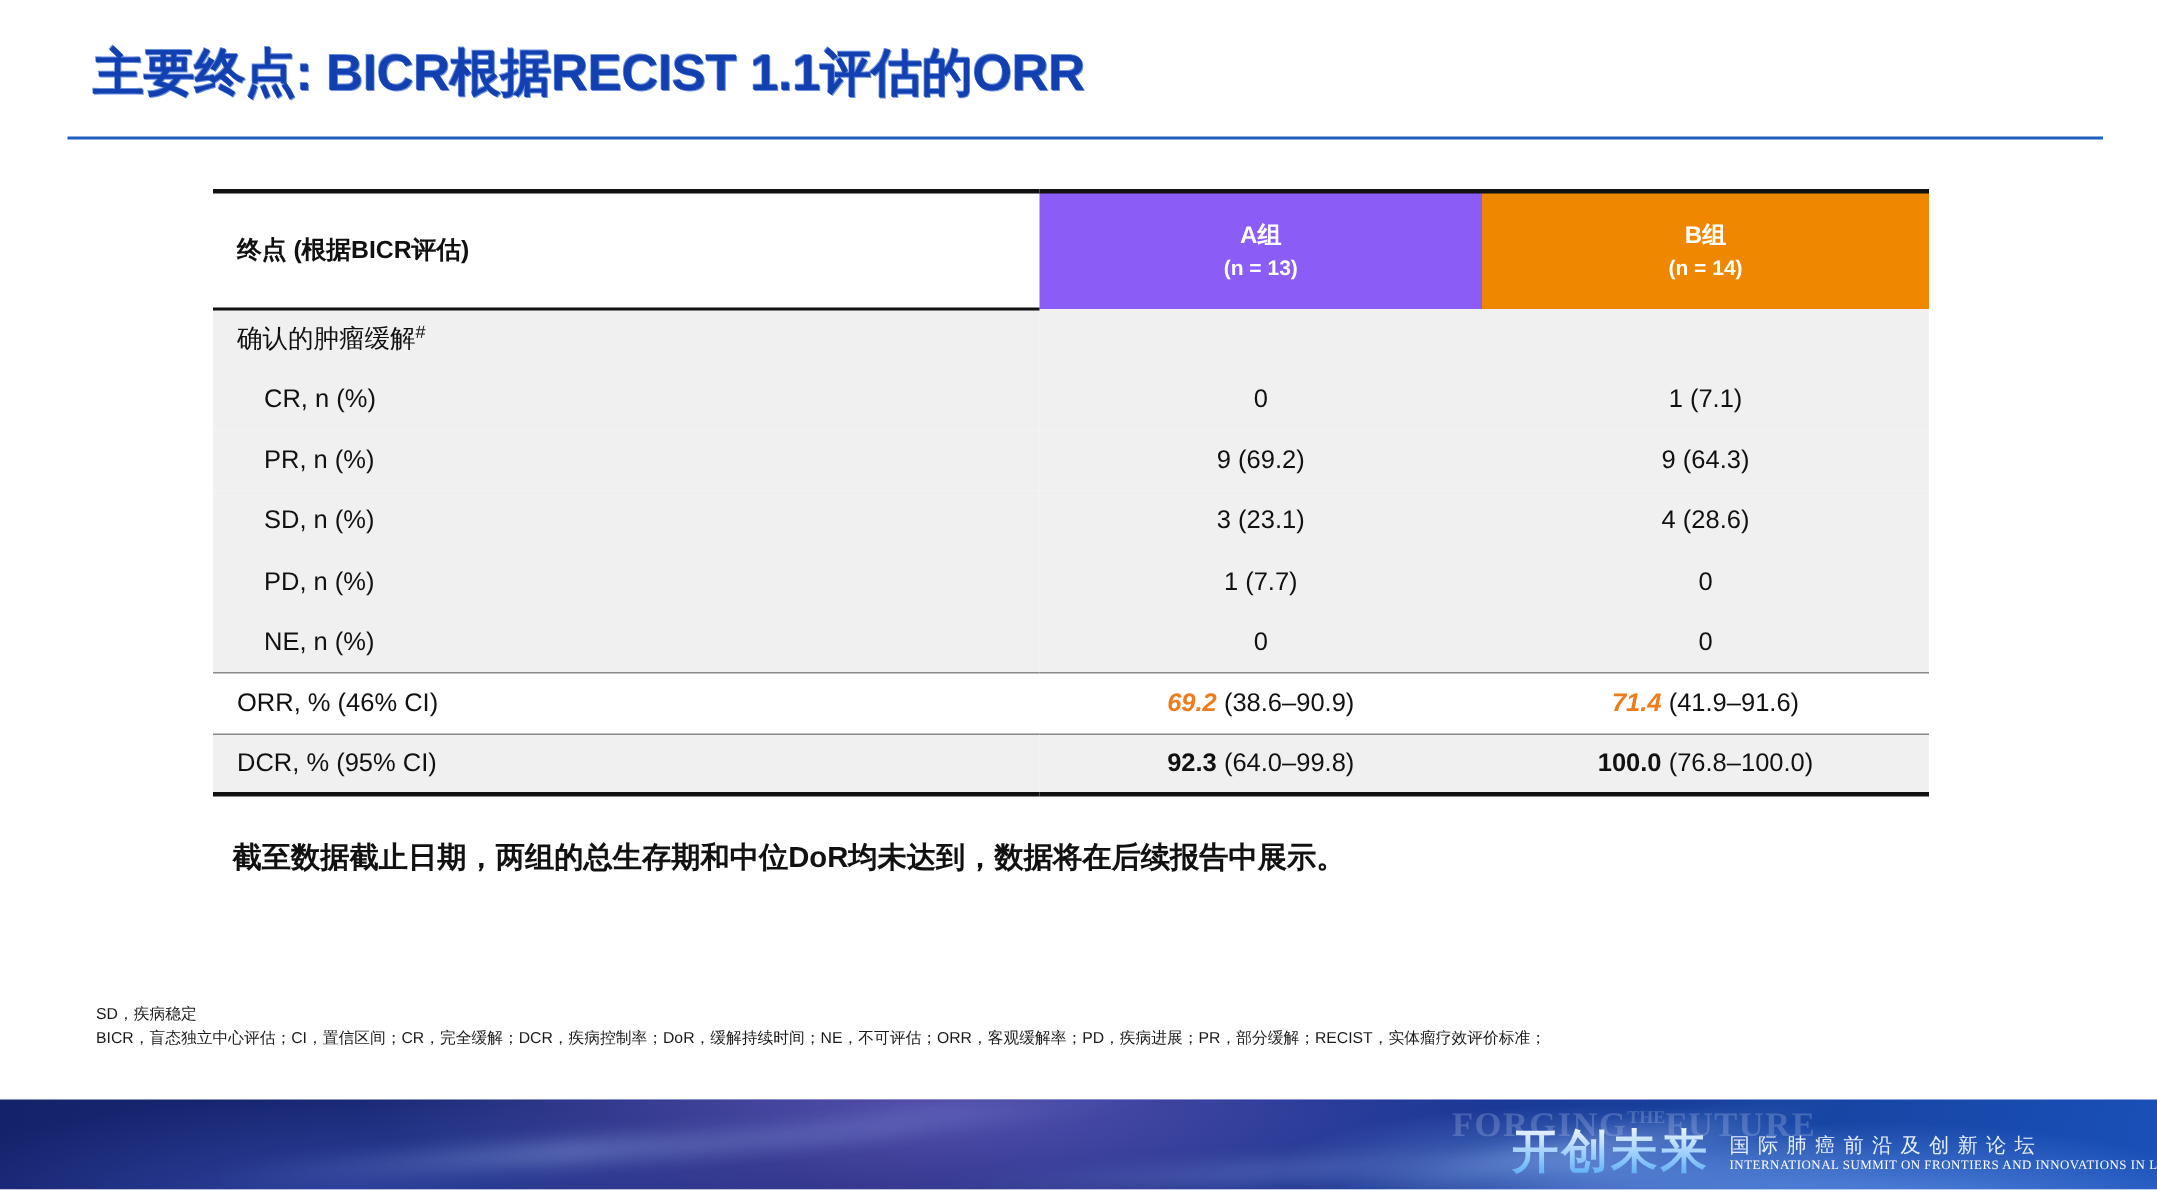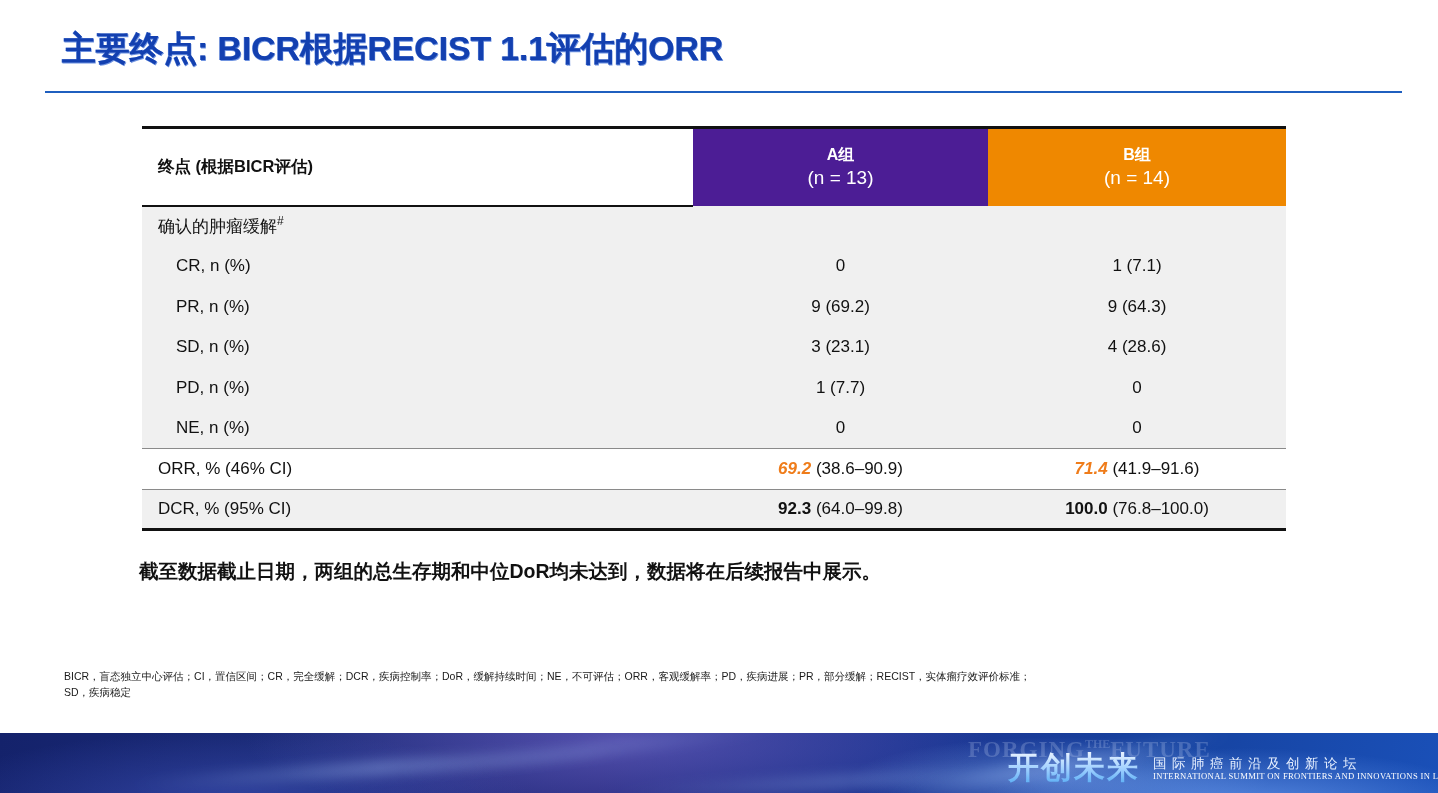--- a/index.html
+++ b/index.html
@@ -66,23 +66,23 @@
     height: 78px;
   }
   th.head-a, th.head-b {
     text-align: center;
     color: #ffffff;
     font-size: 16px;
     font-weight: bold;
     line-height: 1.35;
     height: 78px;
   }
-  th.head-a { background: #4c1d95; }
+  th.head-a { background: #8b5cf6; }
   th.head-b { background: #ef8800; }
-  th.head-a .sub, th.head-b .sub { font-weight: normal; font-size: 19px; }
+  th.head-a .sub, th.head-b .sub { font-weight: bold; font-size: 14px; }
 
   
   tbody td {
     font-size: 17px;
     color: #111;
     padding: 0;
     height: 40.5px;
     vertical-align: middle;
   }
   tbody tr.shade td { background: #f0f0f0; }
@@ -95,21 +95,21 @@
   tbody tr.orr td { border-top: 1px solid #8a8a8a; border-bottom: 1px solid #8a8a8a; }
   tbody tr.dcr td { border-bottom: 3px solid #111; }
 
   .b   { font-weight: bold; }
   .orr-num { font-weight: bold; color: #ef7c1a; font-style: italic; }
   .sup { font-size: 12px; vertical-align: super; }
 
   
   #note {
     position: absolute;
-    left: 139px; top: 558px;
+    left: 155px; top: 558px;
     font-size: 19.5px;
     font-weight: bold;
     color: #111;
     white-space: nowrap;
   }
 
   
   #footnote {
     position: absolute;
     left: 64px; top: 668px;
@@ -268,22 +268,22 @@
           <td class="val"><span class="b">100.0</span><span> (76.8–100.0)</span></td>
         </tr>
 
       </tbody>
     </table>
   </div>
 
   <div id="note">截至数据截止日期，两组的总生存期和中位DoR均未达到，数据将在后续报告中展示。</div>
 
   <div id="footnote">
+    <div>SD，疾病稳定</div>
     <div>BICR，盲态独立中心评估；CI，置信区间；CR，完全缓解；DCR，疾病控制率；DoR，缓解持续时间；NE，不可评估；ORR，客观缓解率；PD，疾病进展；PR，部分缓解；RECIST，实体瘤疗效评价标准；</div>
-    <div>SD，疾病稳定</div>
   </div>
 
   <div id="footer">
     <div class="swoosh s1"></div>
     <div class="swoosh s2"></div>
     <div class="swoosh s3"></div>
     <div class="swoosh s4"></div>
   </div>
 
   <div id="footer-forging"><span>FORGING</span><span class="the">THE</span><span>FUTURE</span></div>

